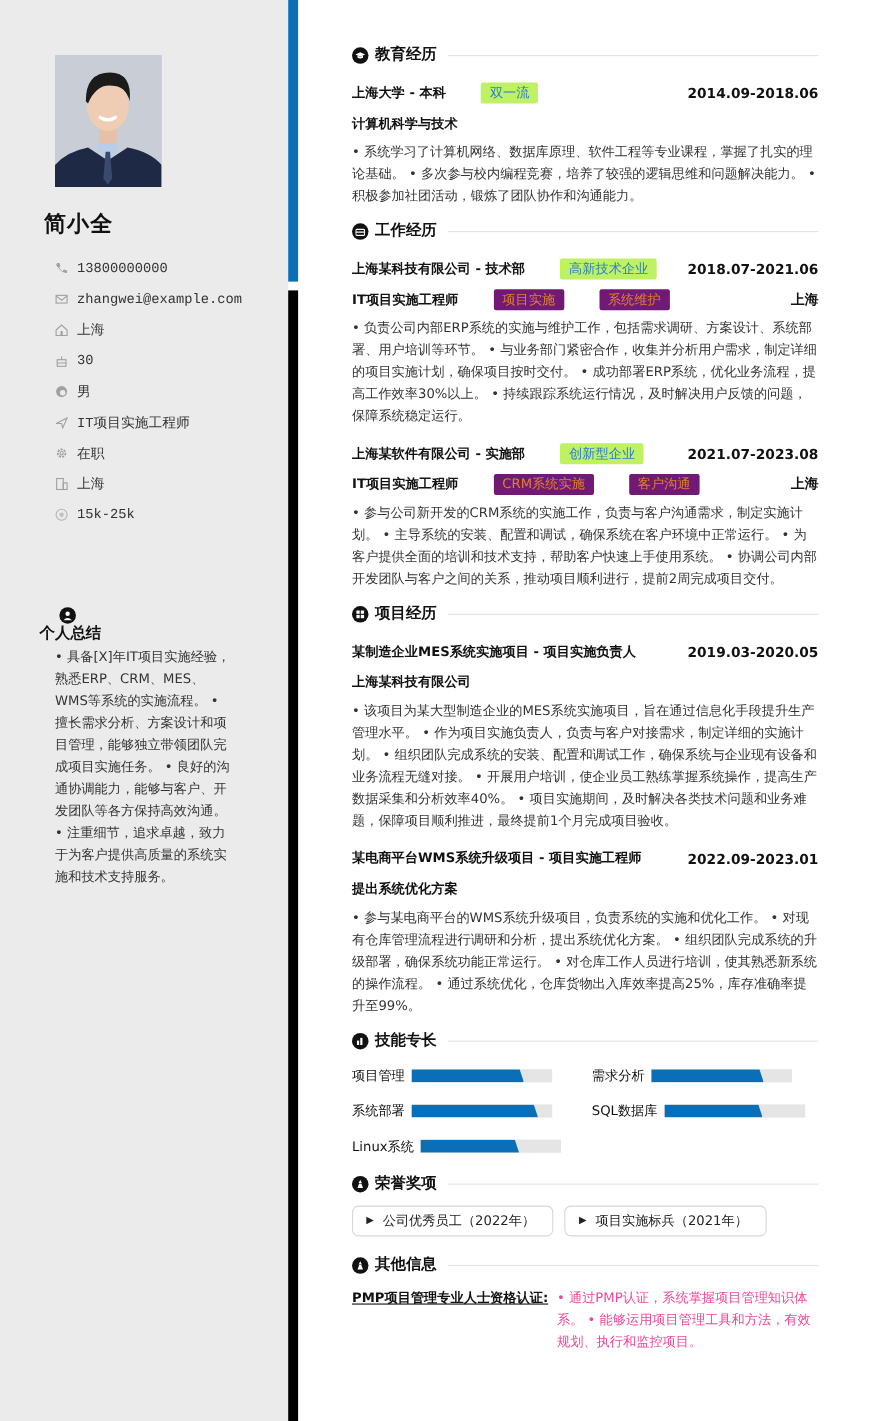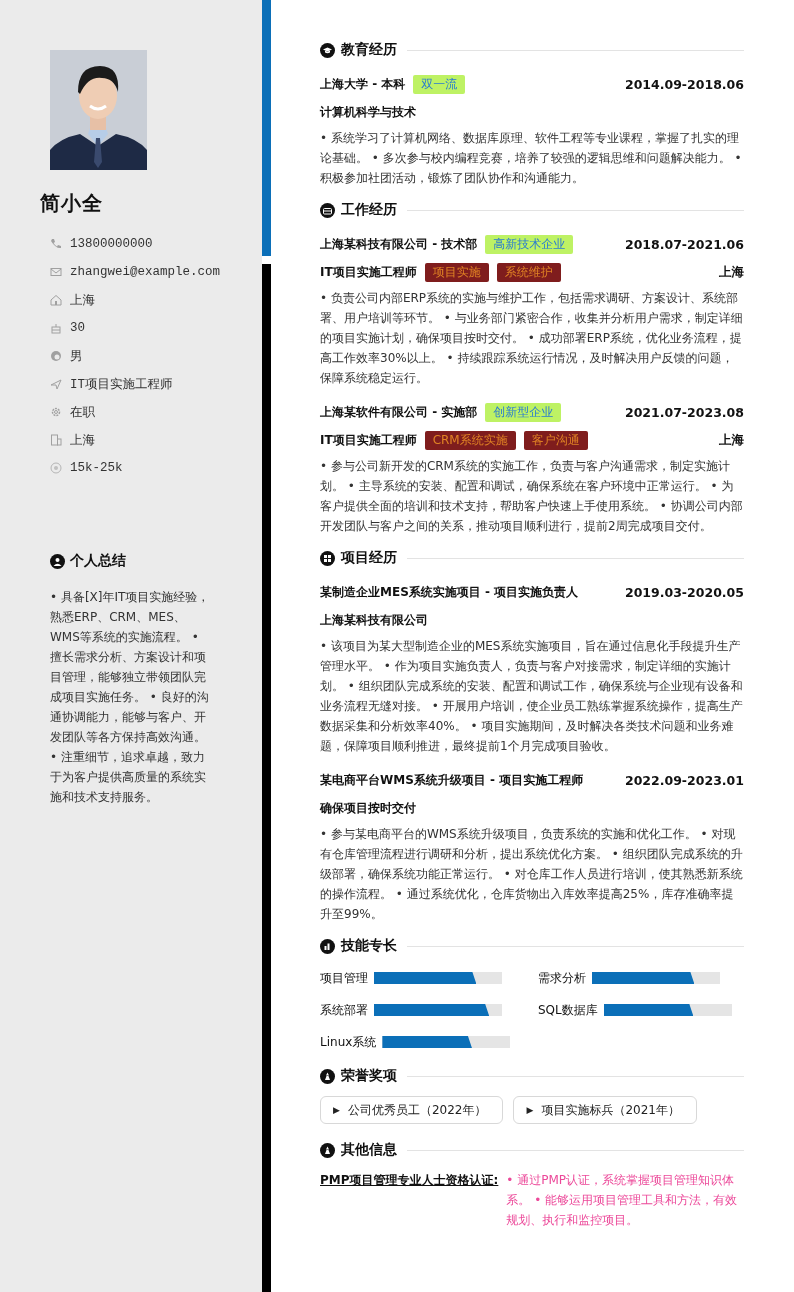--- a/index.html
+++ b/index.html
@@ -13,37 +13,37 @@
   .photo { position: absolute; left: 50px; top: 50px; width: 97px; height: 120px; background: #c5cad2; overflow: hidden; }
   .photo svg { display: block; }
 
   .name { position: absolute; left: 40px; top: 190px; font-size: 20px; font-weight: bold; color: #111; letter-spacing: 1px; }
 
   .info-list { position: absolute; left: 50px; top: 230px; }
   .info-item { display: flex; align-items: center; height: 28px; font-size: 12.5px; color: #333; font-family: Liberation Mono, monospace; }
   .info-item .ic { width: 12px; height: 12px; margin-right: 8px; color: #9a9a9a; display: flex; align-items: center; justify-content: center; }
   .info-item .ic svg { width: 12px; height: 12px; }
 
-  .summary-title { position: absolute; left: 50px; top: 552px; display: flex; align-items: center; font-size: 14px; font-weight: bold; color: #111; }
+  .summary-title { position: absolute; left: 36px; top: 552px; display: flex; align-items: center; font-size: 14px; font-weight: bold; color: #111; flex-direction: column; }
   .summary-title .circ { width: 15px; height: 15px; border-radius: 50%; background: #111; margin-right: 5px; display: flex; align-items: center; justify-content: center; }
   .summary-text { position: absolute; left: 50px; top: 587px; width: 162px; font-size: 12px; line-height: 20px; color: #333; }
 
   .main { position: absolute; left: 320px; top: 38px; width: 424px; }
   .sec-head { display: flex; align-items: center; height: 24px; margin-bottom: 8px; }
   .sec-head .circ { width: 15px; height: 15px; border-radius: 50%; background: #111; margin-right: 6px; display: flex; align-items: center; justify-content: center; flex-shrink: 0; }
   .sec-head .circ svg { width: 9px; height: 9px; }
   .sec-head .title { font-size: 14px; font-weight: bold; color: #111; white-space: nowrap; }
   .sec-head .line { flex: 1; height: 1px; background: #e3e3e3; margin-left: 10px; }
 
   .row { display: flex; align-items: center; justify-content: space-between; height: 28px; font-size: 12px; }
-  .row .left { display: flex; align-items: center; font-weight: bold; color: #111; }
+  .row .left { display: flex; align-items: center; font-weight: bold; color: #111; gap: 24px; }
   .row .right { font-weight: bold; color: #111; font-size: 12.5px; }
   .tag { font-weight: normal; font-size: 12px; padding: 1px 8px; margin-left: 8px; border-radius: 2px; }
   .tag.blue { background: #bef264; color: #2a7bd1; }
-  .tag.orange { background: #7f1d1d; color: #e08324; }
+  .tag.orange { background: #701a75; color: #e08324; }
   .para { font-size: 12px; line-height: 20px; color: #333; margin-top: 2px; }
   .entry { margin-bottom: 10px; }
   .section { margin-bottom: 6px; }
 
   .skills { display: grid; grid-template-columns: 218px 206px; row-gap: 8px; margin-top: 2px; }
   .skill { display: flex; align-items: center; height: 24px; font-size: 12px; color: #111; }
   .skill .lbl { margin-right: 6px; white-space: nowrap; }
   .bar { width: 128px; height: 12px; background: #e5e5e5; position: relative; overflow: hidden; }
   .bar .fill { position: absolute; left: 0; top: 0; height: 12px; background: #0b6fb8; clip-path: polygon(0 0, calc(100% - 4px) 0, 100% 100%, 0 100%); }
 
@@ -270,21 +270,21 @@
           <div class="left">上海某科技有限公司</div>
         </div>
       <div class="para">• 该项目为某大型制造企业的MES系统实施项目，旨在通过信息化手段提升生产管理水平。 • 作为项目实施负责人，负责与客户对接需求，制定详细的实施计划。 • 组织团队完成系统的安装、配置和调试工作，确保系统与企业现有设备和业务流程无缝对接。 • 开展用户培训，使企业员工熟练掌握系统操作，提高生产数据采集和分析效率40%。 • 项目实施期间，及时解决各类技术问题和业务难题，保障项目顺利推进，最终提前1个月完成项目验收。</div>
     </div>
     <div class="entry">
       <div class="row">
         <div class="left">某电商平台WMS系统升级项目 - 项目实施工程师</div>
         <div class="right">2022.09-2023.01</div>
       </div>
       <div class="row">
-          <div class="left">确保项目按时交付</div>
+          <div class="left">提出系统优化方案</div>
         </div>
       <div class="para">• 参与某电商平台的WMS系统升级项目，负责系统的实施和优化工作。 • 对现有仓库管理流程进行调研和分析，提出系统优化方案。 • 组织团队完成系统的升级部署，确保系统功能正常运行。 • 对仓库工作人员进行培训，使其熟悉新系统的操作流程。 • 通过系统优化，仓库货物出入库效率提高25%，库存准确率提升至99%。</div>
     </div>
   </div>
 
   <div class="section">
     <div class="sec-head">
       <span class="circ">
           <svg viewBox="0 0 9 9">
             <rect x="1.5" y="4" width="2" height="4" fill="#fff"></rect>

